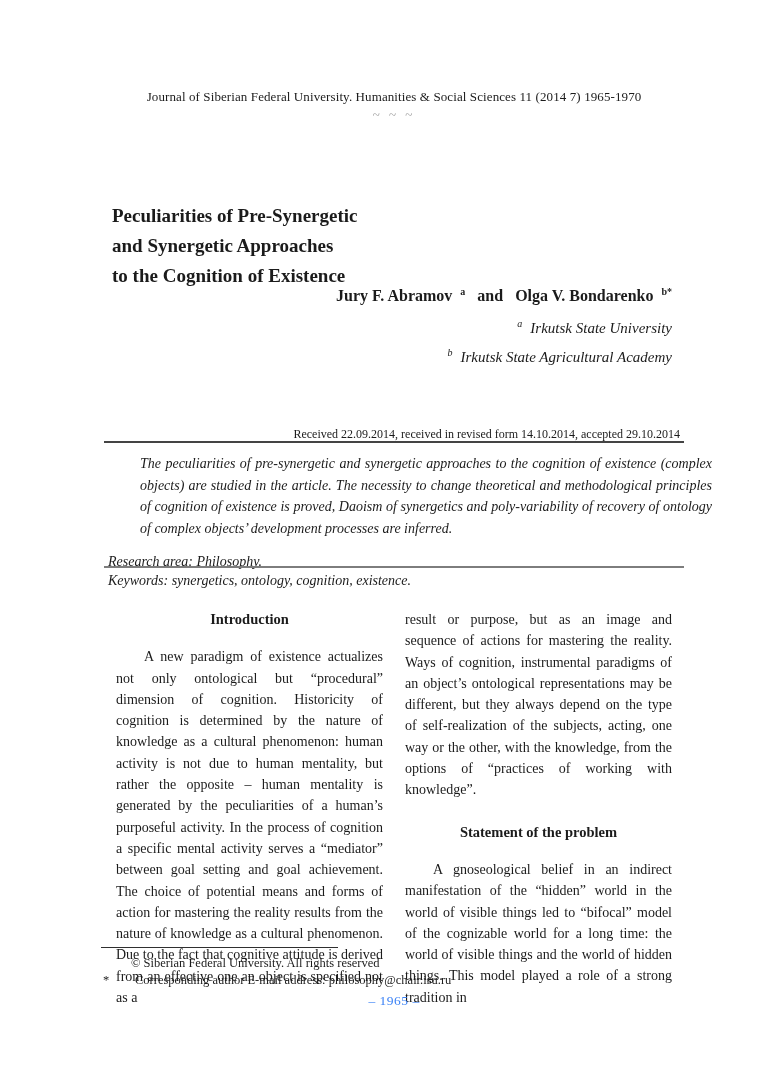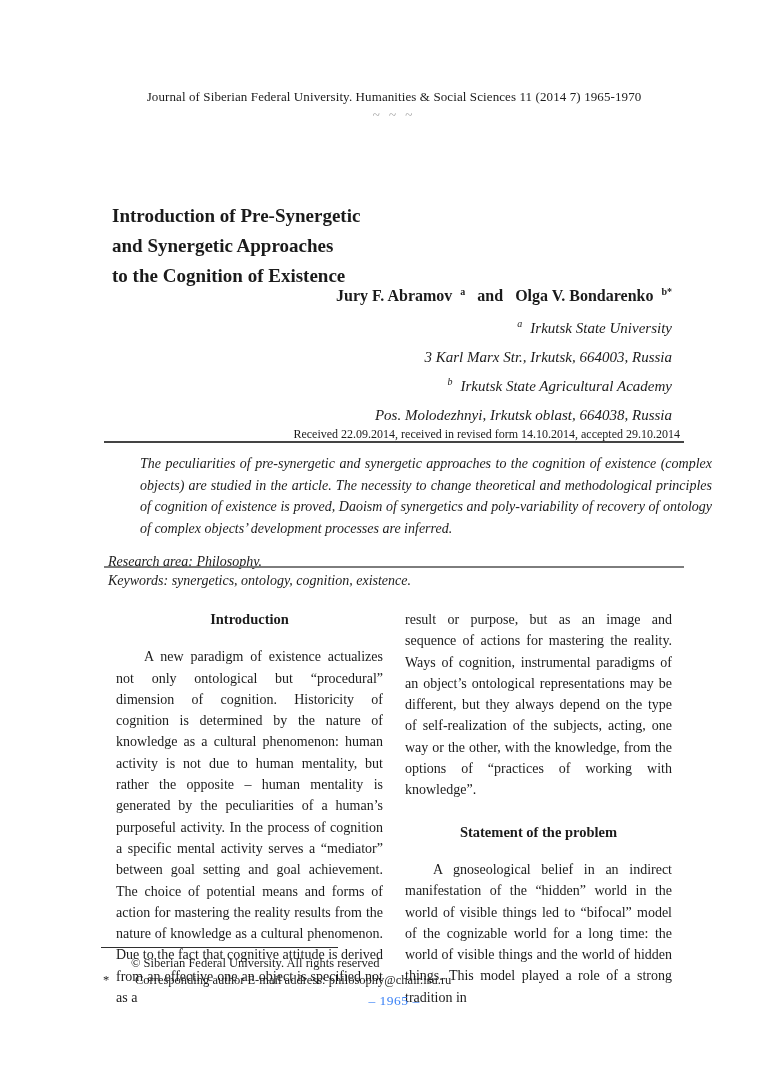--- a/index.html
+++ b/index.html
@@ -54,28 +54,26 @@
 </style>
 </head>
 <body>
 
 <div class="page">
 
   <div class="content abs journal-line">Journal of Siberian Federal University. Humanities &amp; Social Sciences 11 (2014 7) 1965-1970</div>
   <div class="content abs tilde-sep">~ ~ ~</div>
 
 
-  <h1 class="content abs article-title"><span>Introduction of Pre-Synergetic</span><br><span>and Synergetic Approaches</span><br><span>to the Cognition of Existence</span></h1>
+  <h1 class="content abs article-title"><span>Peculiarities of Pre-Synergetic</span><br><span>and Synergetic Approaches</span><br><span>to the Cognition of Existence</span></h1>
 
   <div class="content abs authors-block">
     <div class="author-names"><span>Jury F. Abramov</span><sup>a</sup><span> and </span><span>Olga V. Bondarenko</span><sup>b*</sup></div>
     <div class="affil-line"><sup>a</sup><span>Irkutsk State University</span></div>
-    <div class="affil-line"><span>3 Karl Marx Str., Irkutsk, 664003, Russia</span></div>
     <div class="affil-line"><sup>b</sup><span>Irkutsk State Agricultural Academy</span></div>
-    <div class="affil-line"><span>Pos. Molodezhnyi, Irkutsk oblast, 664038, Russia</span></div>
   </div>
 
   <div class="content abs received-line">Received 22.09.2014, received in revised form 14.10.2014, accepted 29.10.2014</div>
 
   <hr class="rule-1">
 
   <div class="content abs abstract">The peculiarities of pre-synergetic and synergetic approaches to the cognition of existence (complex objects) are studied in the article. The necessity to change theoretical and methodological principles of cognition of existence is proved, Daoism of synergetics and poly-variability of recovery of ontology of complex objects’ development processes are inferred.</div>
 
   <div class="content abs keywords">Keywords: synergetics, ontology, cognition, existence.</div>
   <div class="content abs research-area">Research area: Philosophy.</div>

